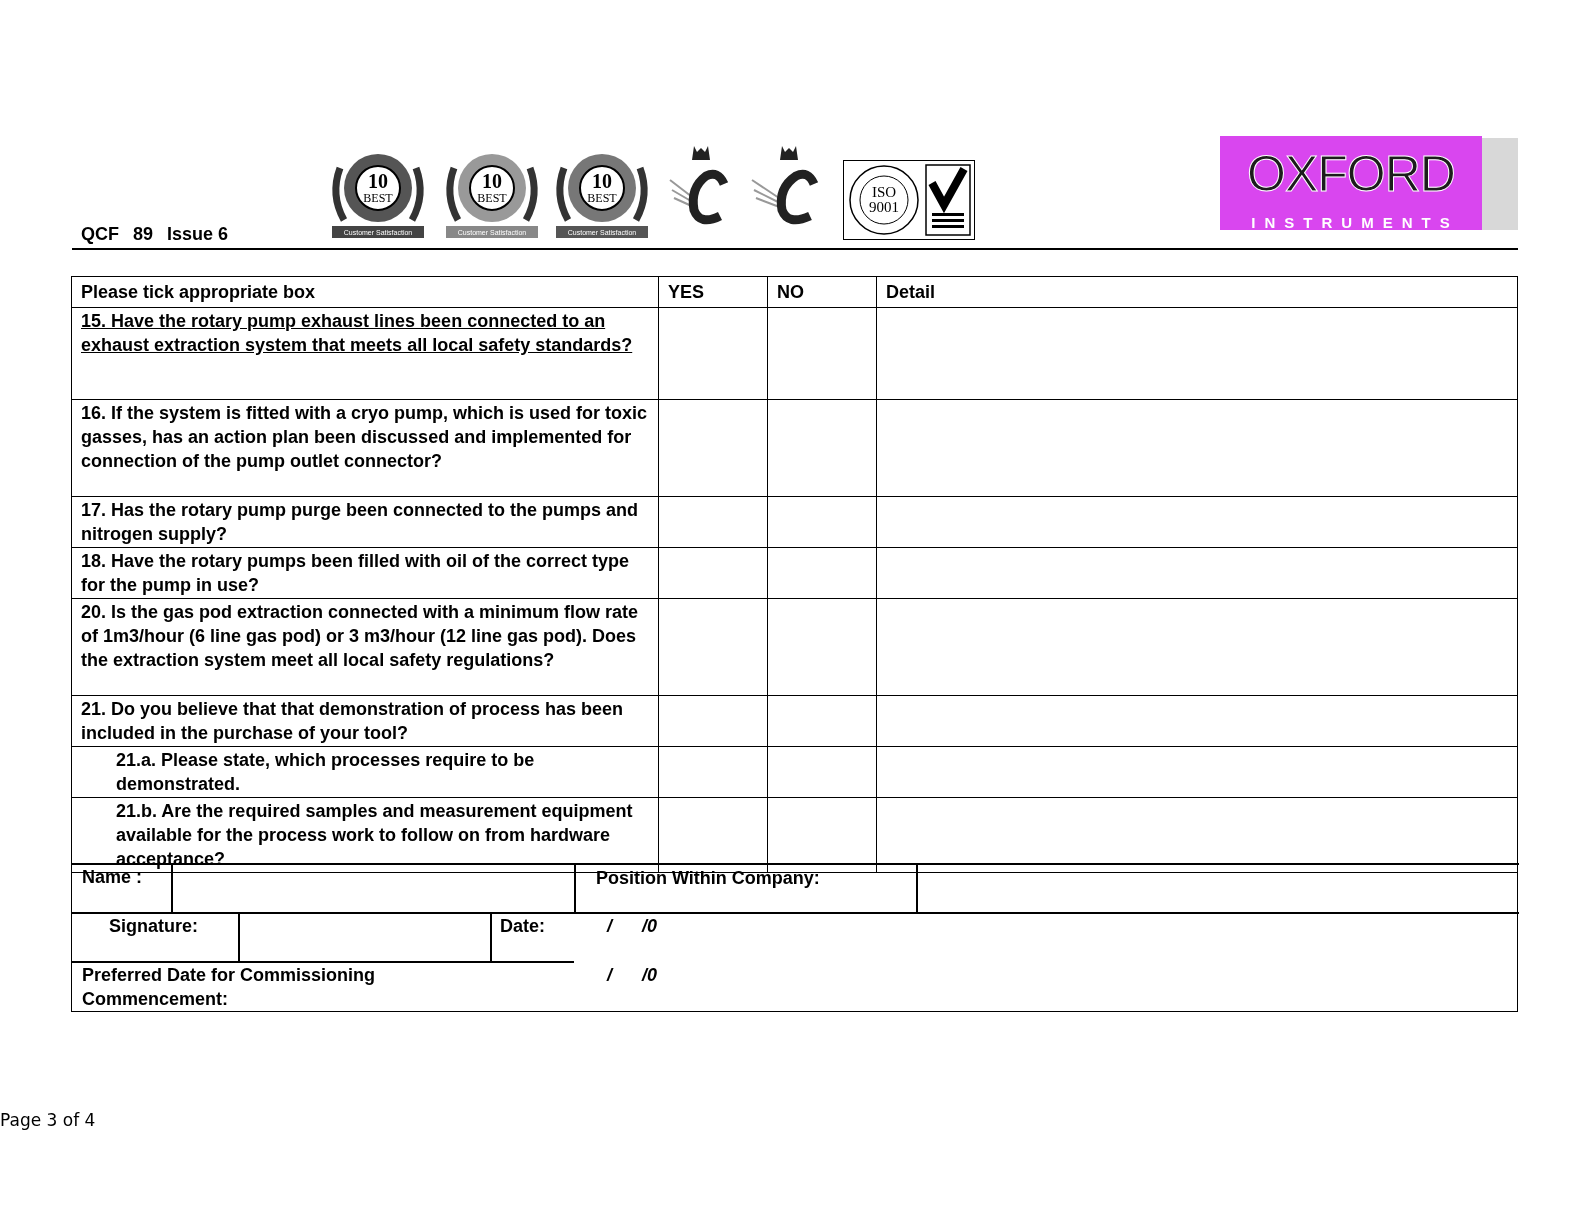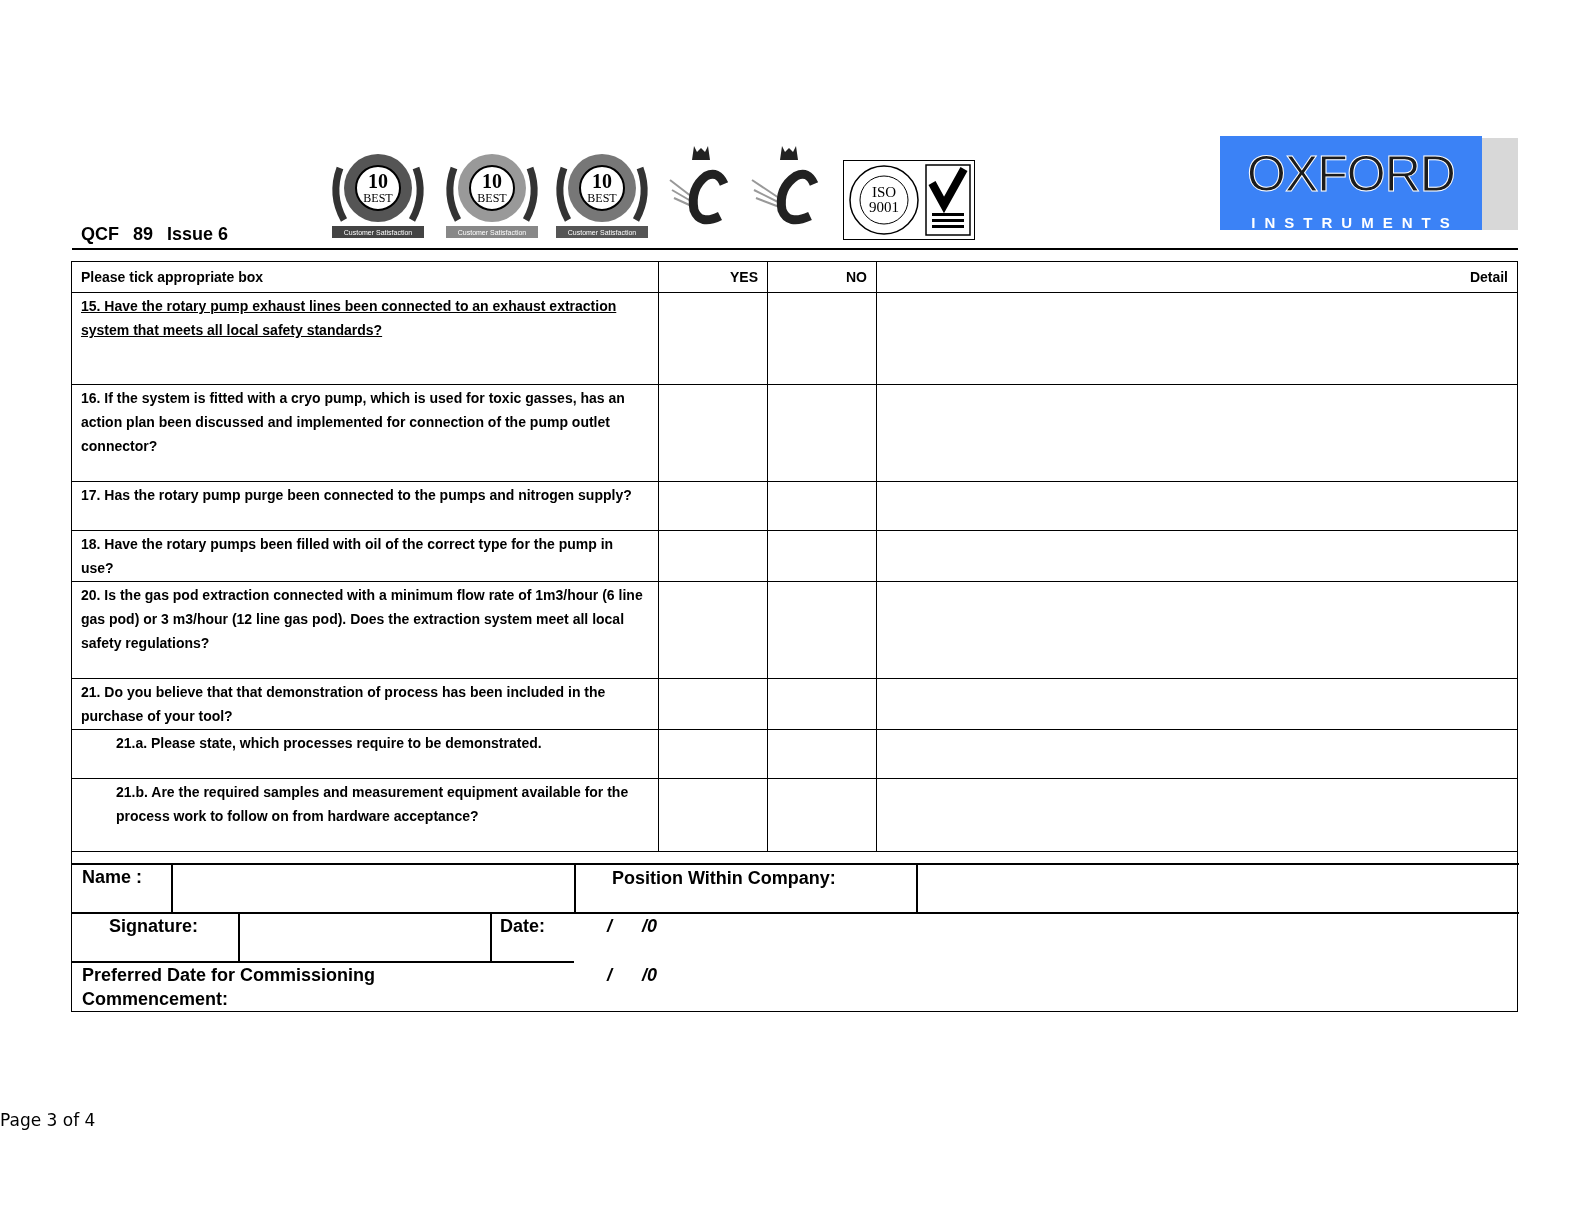--- a/index.html
+++ b/index.html
@@ -2,29 +2,29 @@
 <html><head>
 <meta charset="utf-8">
 <style>
   html, body { margin:0; padding:0; background:#fff; }
   body { width:1584px; height:1224px; position:relative; font-family:"Liberation Sans", sans-serif; color:#000; overflow:hidden; }
   .abs { position:absolute;text-align:right; }
   .hdr-code { left:81px; top:224px; font-size:18px; font-weight:bold; }
   .hdr-code span { margin-right:14px; }
   .hdr-rule { left:72px; top:248px; width:1446px; height:2px; background:#000; }
   .badge { position:absolute; top:150px; width:104px; height:90px; }
-  .logo-box { left:1220px; top:136px; width:262px; height:94px; background:#3b82f6; color:#fff; text-align:center; }
+  .logo-box { left:1220px; top:136px; width:262px; height:94px; background:#d946ef; color:#fff; text-align:center; }
   .logo-side { left:1482px; top:138px; width:36px; height:92px; background:#d8d8d8; }
   .logo-main { font-size:50px; letter-spacing:-1px; font-weight:normal; line-height:56px; margin-top:10px; font-family:"Liberation Sans", sans-serif; -webkit-text-stroke:1px #fff; color:#1c1c1c; }
   .logo-sub { font-size:15px; font-weight:bold; letter-spacing:9px; margin-top:12px; padding-left:8px; }
 
-  table.q { position:absolute; left:71px; top:261px; width:1447px; border-collapse:collapse; font-size:14px; font-weight:bold; }
+  table.q { position:absolute; left:71px; top:276px; width:1447px; border-collapse:collapse; font-size:18px; font-weight:bold; }
   table.q td, table.q th { border:1.5px solid #000; padding:1px 9px; vertical-align:top; line-height:24px; }
   table.q th { font-weight:bold; height:28px; vertical-align:middle; }
-  table.q th.c { text-align:right; }
+  table.q th.c { text-align:left; }
   table.q th.l { text-align:left; }
   .col-q { width:568px; }
   .col-yn { width:90px; }
   .sub { padding-left:44px !important; }
 
   .bottom { position:absolute; left:71px; top:838px; width:1447px; height:174px; border:1.5px solid #000; box-sizing:border-box; border-top:none; font-weight:bold; font-size:18px;padding-left:14px; }
   .line { position:absolute; background:#000; }
   .lbl { position:absolute; }
   .page-no { left:0; width:1584px; top:1110px; text-align:left; font-size:17px; font-family:"DejaVu Sans", sans-serif; }
 </style>
@@ -177,21 +177,21 @@
   <div class="line" style="left:0;top:123px;width:502px;height:2px;"></div>
 
   <div class="line" style="left:99px;top:25px;width:1.5px;height:50px;"></div>
   <div class="line" style="left:502px;top:25px;width:1.5px;height:50px;"></div>
   <div class="line" style="left:844px;top:25px;width:1.5px;height:50px;"></div>
   <div class="line" style="left:166px;top:74px;width:1.5px;height:50px;"></div>
   <div class="line" style="left:418px;top:74px;width:1.5px;height:50px;"></div>
 
   <div class="lbl" style="left:10px;top:29px;">Name :</div>
   <div class="lbl" style="left:101px;top:27px;width:400px;height:46px;"></div>
-  <div class="lbl" style="left:540px;top:30px;">Position Within Company:</div>
+  <div class="lbl" style="left:524px;top:30px;">Position Within Company:</div>
   <div class="lbl" style="left:846px;top:27px;width:598px;height:46px;"></div>
 
   <div class="lbl" style="left:10px;top:78px;margin-left:27px;">Signature:</div>
   <div class="lbl" style="left:168px;top:76px;width:249px;height:46px;"></div>
   <div class="lbl" style="left:428px;top:78px;">Date:</div>
   <div class="lbl" style="left:535px;top:78px;font-style:italic;white-space:pre;">/      /0</div>
 
   <div class="lbl" style="left:10px;top:127px;">Preferred Date for Commissioning</div>
   <div class="lbl" style="left:10px;top:151px;">Commencement:</div>
   <div class="lbl" style="left:535px;top:127px;font-style:italic;white-space:pre;">/      /0</div>

